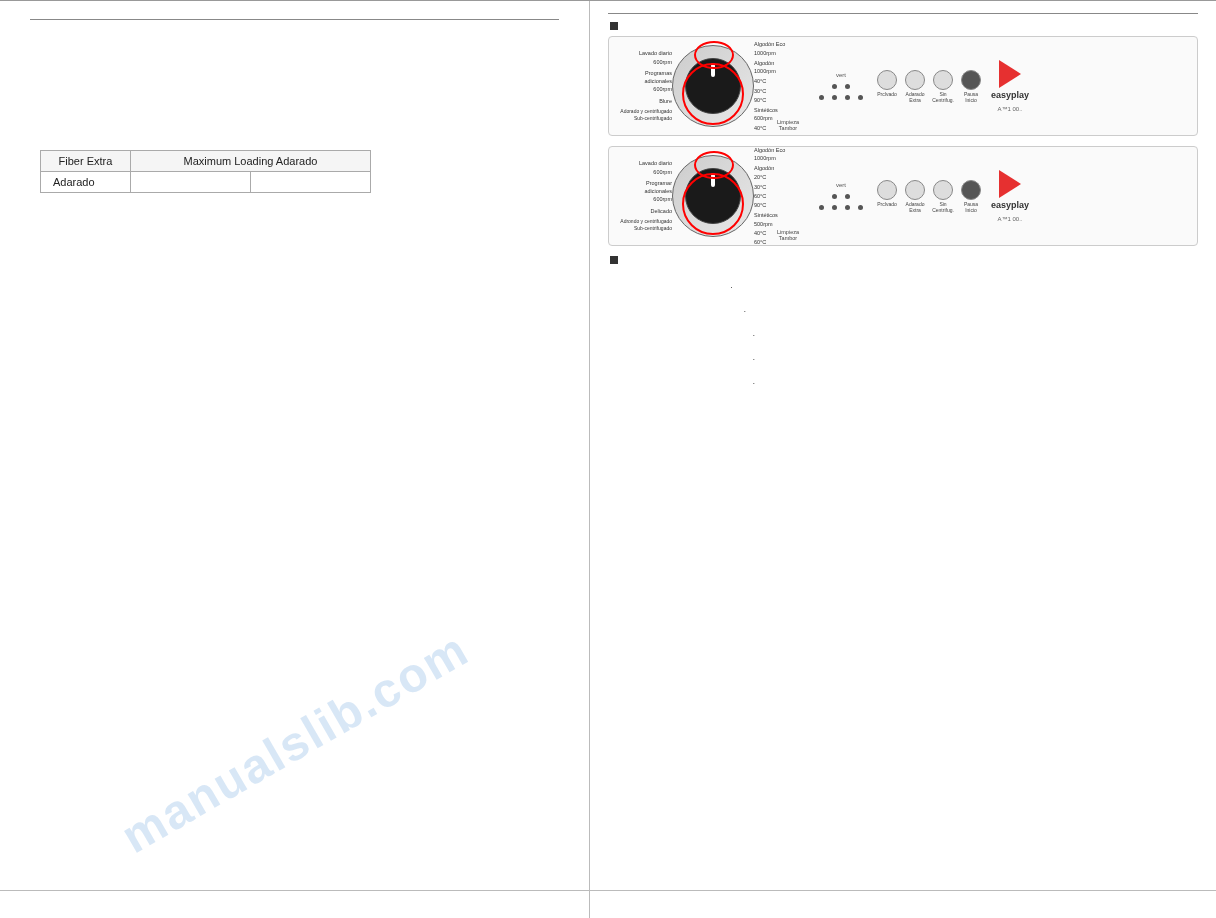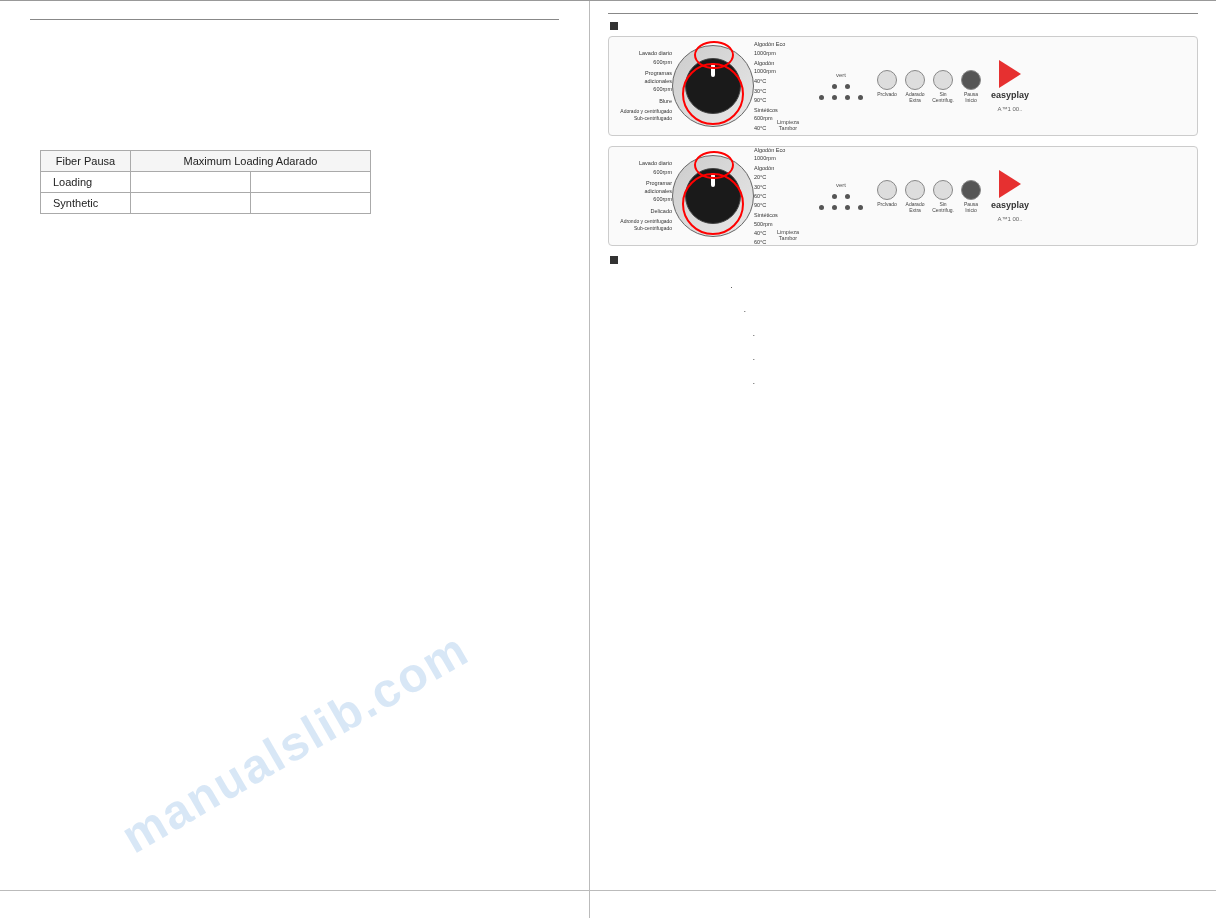--- a/index.html
+++ b/index.html
@@ -236,32 +236,27 @@
 
 <div class="page-wrapper">
   <div class="main-content">
 
     <div class="left-col">
       <div class="left-col-top-line"></div>
 
       <table class="capacity-table">
         <thead>
           <tr>
-            <th>Fiber Pausa</th>
+            <th>Fiber Extra</th>
             <th colspan="2">Maximum Loading Adarado</th>
           </tr>
         </thead>
         <tbody>
           <tr>
-            <td>Loading</td>
-            <td></td>
-            <td></td>
-          </tr>
-          <tr>
-            <td>Synthetic</td>
+            <td>Adarado</td>
             <td></td>
             <td></td>
           </tr>
         </tbody>
       </table>
 
       <div class="watermark">manualslib.com</div>
     </div>
 
     <div class="right-col">

